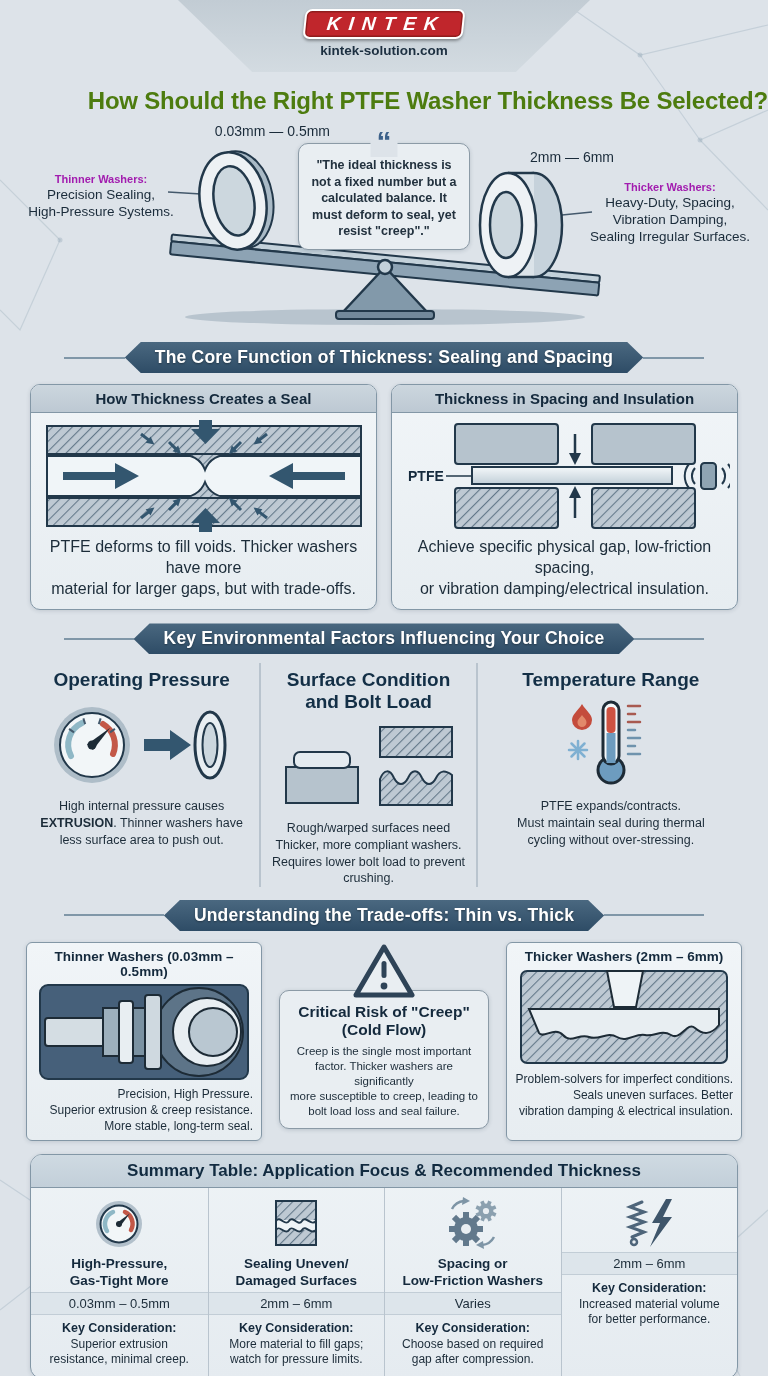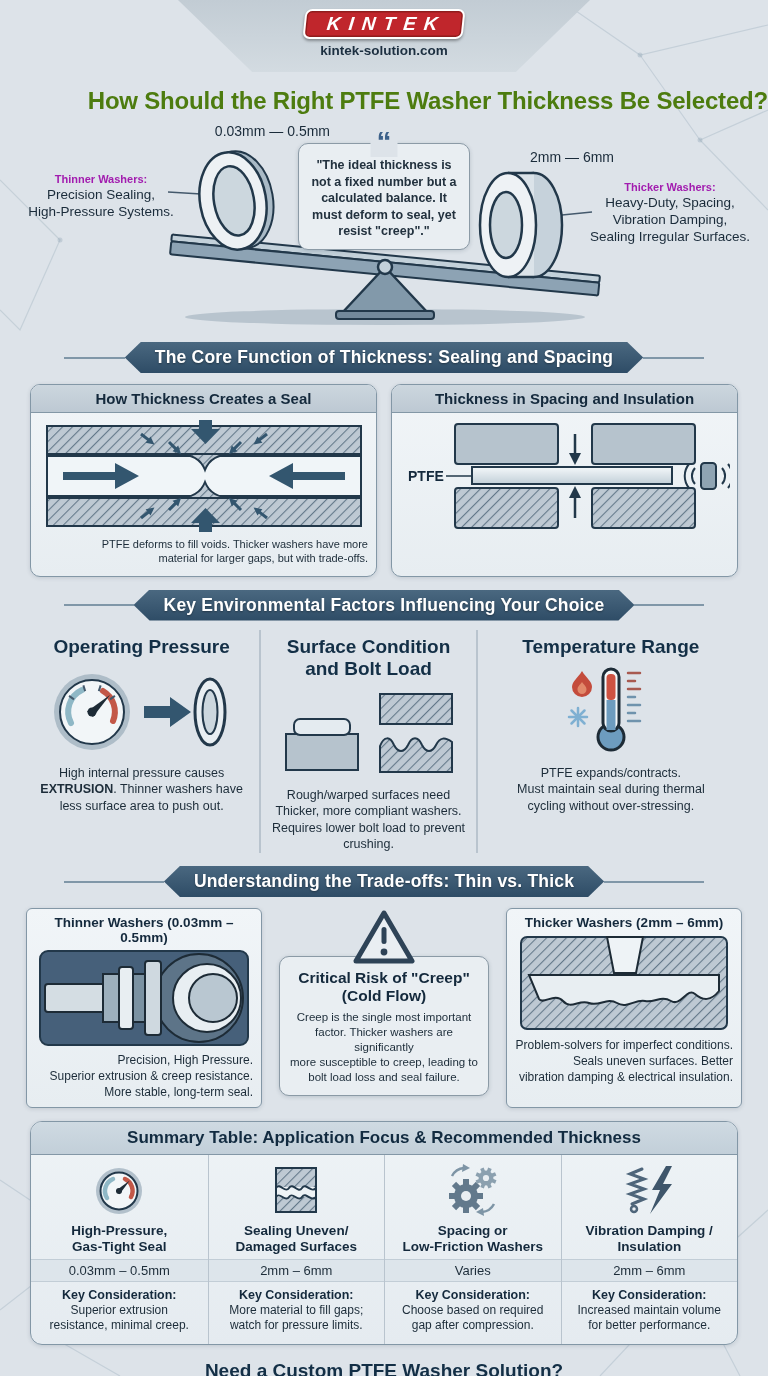--- a/index.html
+++ b/index.html
@@ -35,21 +35,21 @@
   
   .sect-head{display:flex;align-items:center;padding:0 64px;margin-top:13px;}
   .sect-line{flex:1;height:2px;background:#8097a8;}
   .sect-band{background:linear-gradient(180deg,#4a6880,#2e4c66);color:#fff;font-size:17.5px;font-weight:bold;padding:5px 30px;clip-path:polygon(16px 0,calc(100% - 16px) 0,100% 50%,calc(100% - 16px) 100%,16px 100%,0 50%);letter-spacing:.2px;text-shadow:0 1px 2px rgba(0,0,0,.35);white-space:nowrap;}
 
   
   .two-panels{display:flex;gap:14px;padding:0 30px;margin-top:11px;border-radius:30px;}
   .panel{flex:1;background:linear-gradient(180deg,#f1f5f8,#e7edf1);border:1.5px solid #8397a6;border-radius:10px;overflow:hidden;box-shadow:0 1px 4px rgba(30,50,70,.15);}
   .panel-head{background:linear-gradient(180deg,#ccd6de,#bdc9d3);border-bottom:1.5px solid #8397a6;font-size:15px;font-weight:bold;color:#14293c;text-align:center;padding:5px 4px;}
   .diagram{display:block;margin:7px auto 0;}
-  .caption{font-size:11px;color:#1c2c39;text-align:right;padding:5px 8px 10px;line-height:1.3;}
+  .caption{font-size:16px;color:#1c2c39;text-align:center;padding:5px 8px 10px;line-height:1.3;}
 
   
   .factors{display:grid;grid-template-columns:1fr .92fr 1.14fr;padding:0 24px;margin-top:9px;}
   .factor{padding:6px 6px 0;text-align:center;}
   .factor + .factor{border-left:2px solid #b9c4ce;}
   .f-title{font-size:15.5px;font-weight:bold;color:#14293c;}
   .f-icon{height:98px;display:flex;align-items:center;justify-content:center;margin-top:5px;}
   .f-text{font-size:12.5px;color:#1c2c39;line-height:1.33;margin-top:4px;}
 
   
@@ -224,20 +224,22 @@
         <text x="8" y="61" font-size="14" font-weight="bold" fill="#14293c">PTFE</text>
         <line x1="46" y1="56" x2="72" y2="56" stroke="#22384a" stroke-width="1.5"></line>
         <g>
           <rect x="301" y="43" width="15" height="26" rx="3.5" fill="#8fa4b3" stroke="#22384a" stroke-width="2"></rect>
           <path d="M295,48 a12,12 0 0 0 0,16" fill="none" stroke="#22384a" stroke-width="2"></path>
           <path d="M289,44 a19,19 0 0 0 0,24" fill="none" stroke="#22384a" stroke-width="2"></path>
           <path d="M322,48 a12,12 0 0 1 0,16" fill="none" stroke="#22384a" stroke-width="2"></path>
           <path d="M328,44 a19,19 0 0 1 0,24" fill="none" stroke="#22384a" stroke-width="2"></path>
         </g>
       </svg>
+      <div class="caption preline">Achieve specific physical gap, low-friction spacing,
+or vibration damping/electrical insulation.</div>
     </div>
   </section>
 
   <div class="sect-head">
     <div class="sect-line"></div>
     <div class="sect-band">Key Environmental Factors Influencing Your Choice</div>
     <div class="sect-line"></div>
   </div>
 
   <section class="factors">
@@ -373,21 +375,21 @@
           <svg width="58" height="54" viewBox="0 0 58 54">
             <circle cx="29" cy="27" r="23" fill="#b2c0cb"></circle>
             <circle cx="29" cy="27" r="18.5" fill="#f2f6f8" stroke="#22384a" stroke-width="2"></circle>
             <path d="M17,34 A13,13 0 0 1 23,15" fill="none" stroke="#8fb8c6" stroke-width="4.5" stroke-linecap="round"></path>
             <path d="M35,15 A13,13 0 0 1 41,33" fill="none" stroke="#c35848" stroke-width="4.5" stroke-linecap="round"></path>
             <polygon points="26.5,29 31.5,29 30,12" transform="rotate(42 29 27)" fill="#1d2b36"></polygon>
             <circle cx="29" cy="27" r="3" fill="#1d2b36"></circle>
           </svg>
         </div>
         <div class="sum-title preline">High-Pressure,
-Gas-Tight Seal</div>
+Gas-Tight More</div>
         <div class="sum-range">0.03mm – 0.5mm</div>
         <div class="sum-consider">
           <b class="kc">Key Consideration:</b><span class="preline">Superior extrusion
 resistance, minimal creep.</span>
         </div>
       </div>
       <div class="sum-col">
         <div class="sum-icon">
           <svg width="58" height="54" viewBox="0 0 58 54">
             <rect x="9" y="4" width="40" height="44" fill="url(#hatch)" stroke="#22384a" stroke-width="2"></rect>
@@ -446,25 +448,23 @@
         </div>
       </div>
       <div class="sum-col">
         <div class="sum-icon">
           <svg width="58" height="54" viewBox="0 0 58 54">
             <path d="M22,5 L10,10 L24,15 L10,20 L24,25 L10,30 L24,35 L12,40" fill="none" stroke="#4e657a" stroke-width="3" stroke-linecap="round"></path>
             <circle cx="14" cy="45" r="3" fill="none" stroke="#4e657a" stroke-width="2.5"></circle>
             <path d="M46,2 L32,26 L40,26 L30,50 L52,20 L43,20 L52,2 Z" fill="#3f566b"></path>
           </svg>
         </div>
-        <div class="sum-title preline">Vibration Damping /
-Insulation</div>
         <div class="sum-range">2mm – 6mm</div>
         <div class="sum-consider">
-          <b class="kc">Key Consideration:</b><span class="preline">Increased maintain volume
+          <b class="kc">Key Consideration:</b><span class="preline">Increased material volume
 for better performance.</span>
         </div>
       </div>
     </div>
   </section>
 
   <footer class="pagefoot">
     <div class="f-title">Need a Custom PTFE Washer Solution?</div>
 
   </footer>

